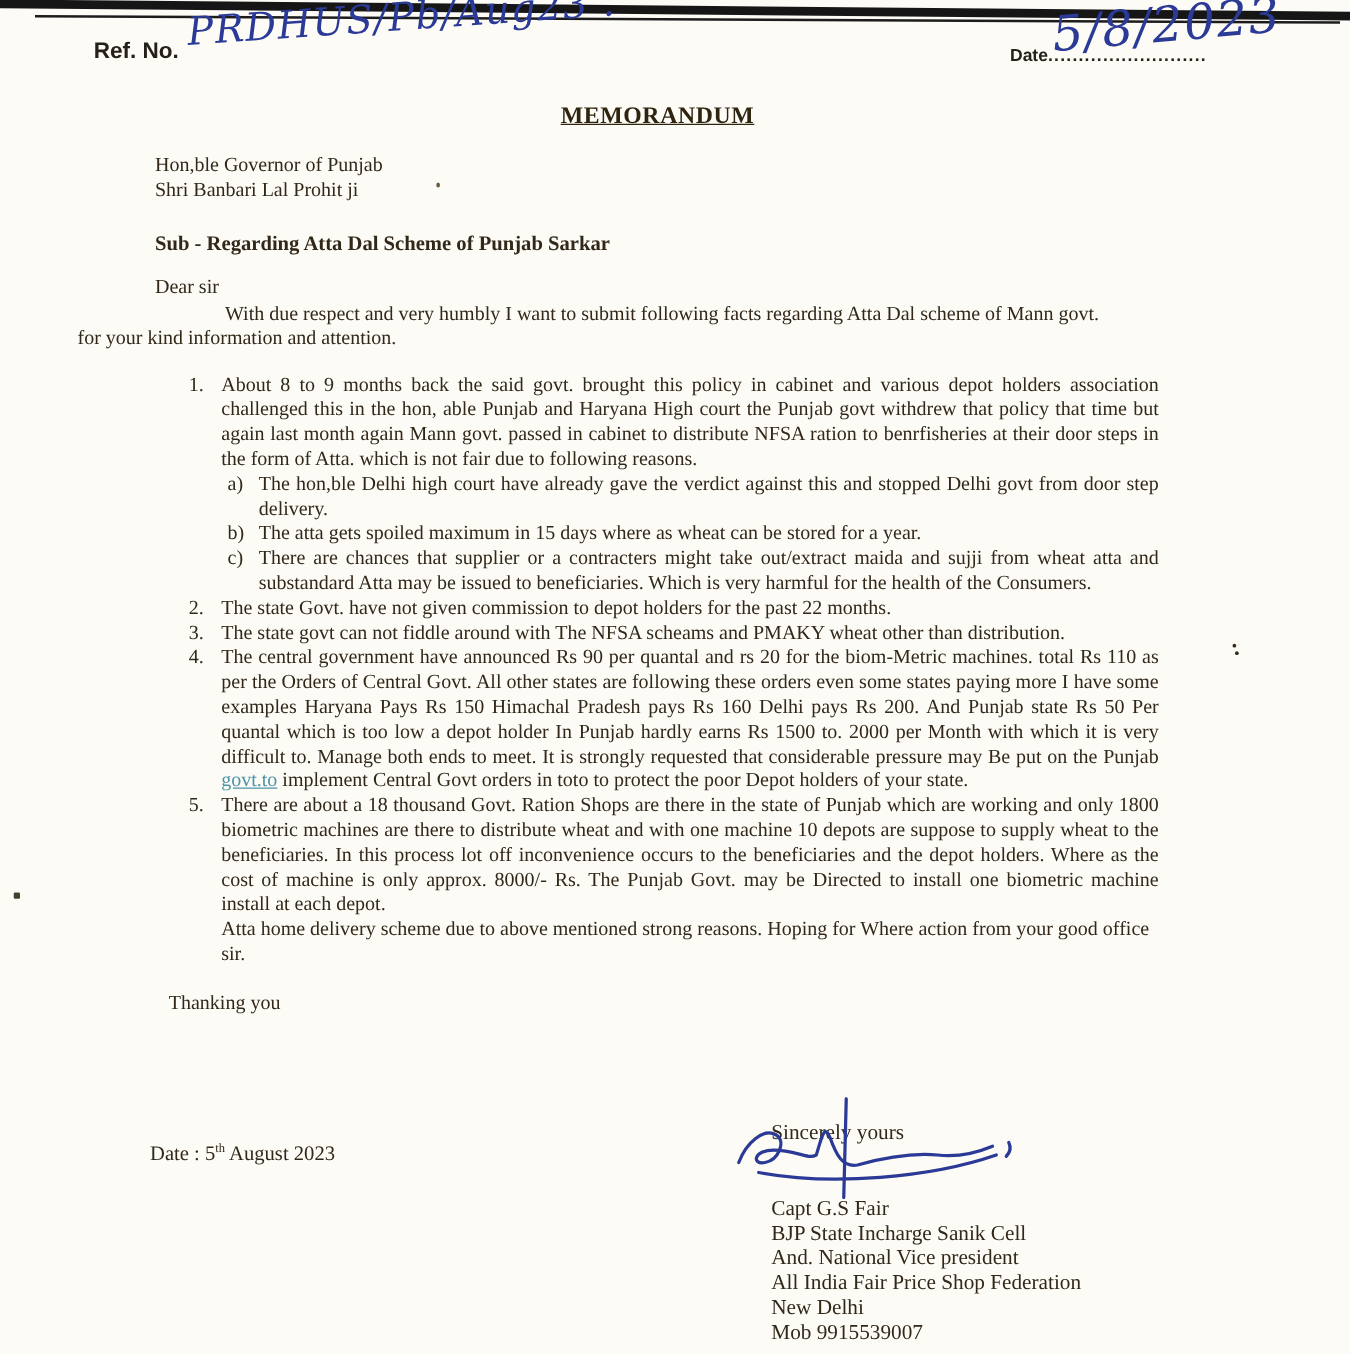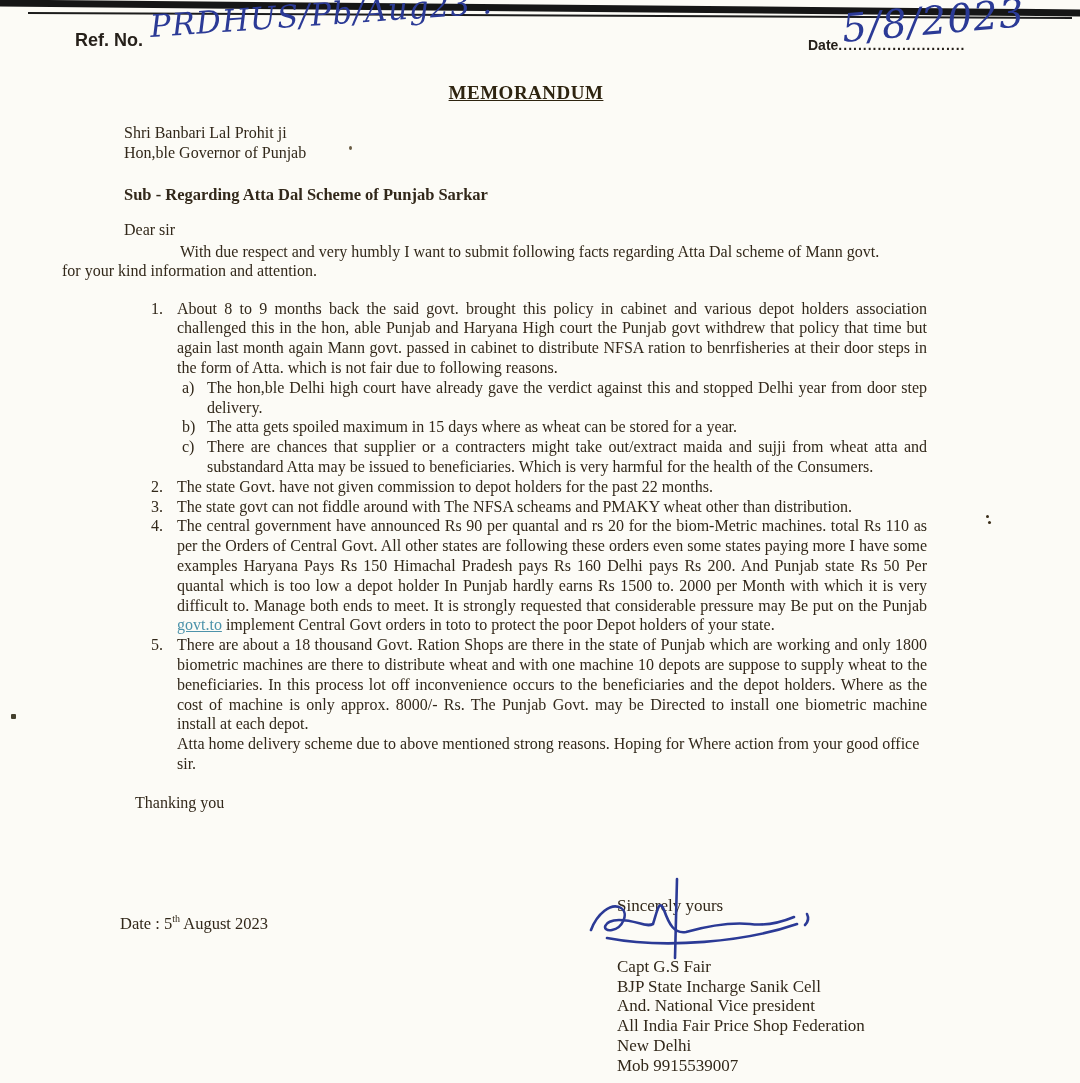--- a/index.html
+++ b/index.html
@@ -100,39 +100,39 @@
   <div class="date-group">
     <span class="date-label">Date</span><span class="date-dots">..........................</span>
     <span class="hw date-value">5/8/2023</span>
   </div>
 
   <h1 class="title">MEMORANDUM</h1>
 
   <div class="body">
 
     <div class="recipient">
+      <div>Hon,ble Governor of Punjab</div>
       <div>Shri Banbari Lal Prohit ji</div>
-      <div>Hon,ble Governor of Punjab</div>
     </div>
 
     <div class="subject">Sub - Regarding Atta Dal Scheme of Punjab Sarkar</div>
 
     <div class="salutation">Dear sir</div>
 
     <p class="intro">With due respect and very humbly I want to submit following facts regarding Atta Dal scheme of Mann govt. for your kind information and attention.</p>
 
     <div class="list">
 
       <div class="item">
         <span class="num">1.</span>
         <div class="itext">
           <span>About 8 to 9 months back the said govt. brought this policy in cabinet and various depot holders association challenged this in the hon, able Punjab and Haryana High court the Punjab govt withdrew that policy that time but again last month again Mann govt. passed in cabinet to distribute NFSA ration to benrfisheries at their door steps in the form of Atta. which is not fair due to following reasons.</span>
           <div class="sub">
             <span class="slet">a)</span>
-            <div class="stext">The hon,ble Delhi high court have already gave the verdict against this and stopped Delhi year from door step delivery.</div>
+            <div class="stext">The hon,ble Delhi high court have already gave the verdict against this and stopped Delhi govt from door step delivery.</div>
           </div>
           <div class="sub">
             <span class="slet">b)</span>
             <div class="stext">The atta gets spoiled maximum in 15 days where as wheat can be stored for a year.</div>
           </div>
           <div class="sub">
             <span class="slet">c)</span>
             <div class="stext">There are chances that supplier or a contracters might take out/extract maida and sujji from wheat atta and substandard Atta may be issued to beneficiaries. Which is very harmful for the health of the Consumers.</div>
           </div>
         </div>

